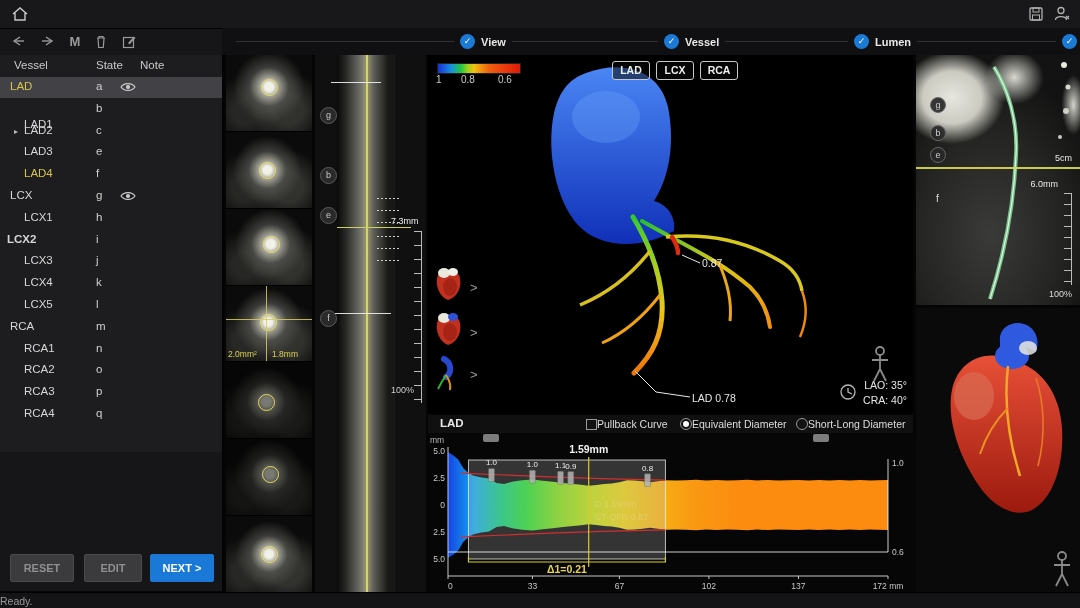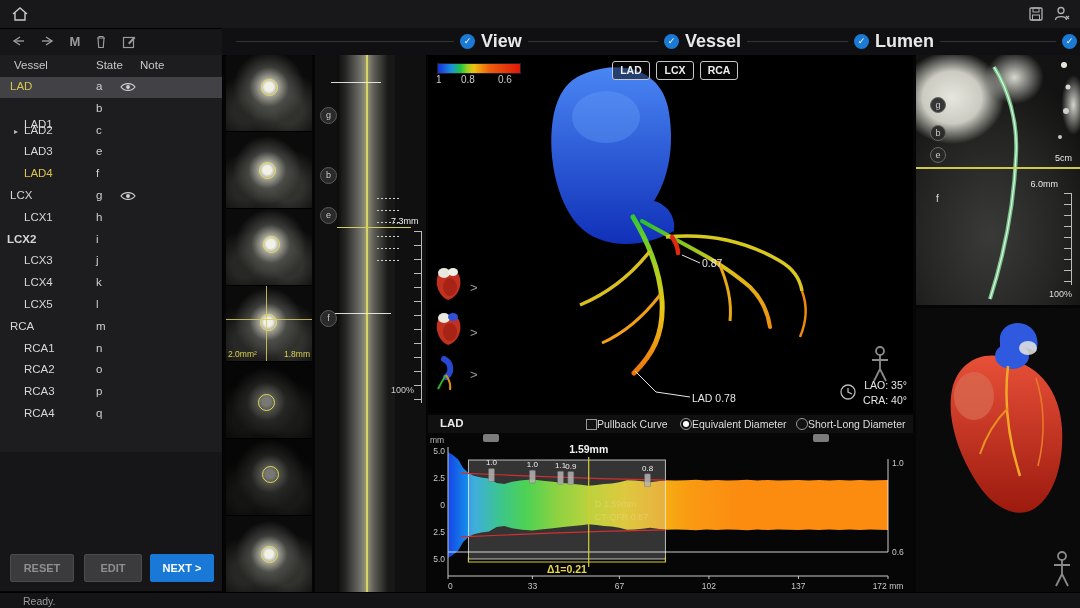--- a/index.html
+++ b/index.html
@@ -32,28 +32,28 @@
   #an-vlabel{position:absolute;left:10px;top:26px;font-size:11px;color:#c9b84c;}
   #an-vvalue{position:absolute;left:10px;top:38px;font-size:22px;font-weight:bold;color:#e3cf4e;}
   .an-row{position:absolute;left:10px;width:190px;font-size:11px;color:#d8d8d8;}
   .an-row .lab{display:inline-block;width:108px;}
   
   .act-btn{top:525px;height:26px;font-size:11px;font-weight:bold;text-align:center;line-height:26px;
            border:1px solid #4a4a4a;background:#3b3b3d;color:#8f8f8f;cursor:pointer;border-radius:2px;}
   #btn-next{background:#1a79d6;color:#fff;border-color:#1a79d6;}
   
   #statusbar{left:0;top:592px;width:1080px;height:16px;background:#141416;border-top:1px solid #000;
-             font-size:10.5px;color:#9a9a9a;line-height:16px;padding-left:23px;box-sizing:border-box;}
+             font-size:10.5px;color:#9a9a9a;line-height:16px;padding-left:0;box-sizing:border-box;}
   
   #stepper{left:222px;top:28px;width:858px;height:27px;background:#101012;border-bottom:1px solid #000;}
   #step-line{position:absolute;left:14px;right:18px;top:13px;height:1px;background:#333;}
   .step{position:absolute;top:5px;height:17px;display:flex;align-items:center;gap:6px;background:#101012;padding:0 6px;cursor:pointer;}
   .step .ck{width:15px;height:15px;border-radius:50%;background:#1a7ad4;color:#fff;font-size:9px;
             text-align:center;line-height:15px;flex:0 0 auto;}
-  .step .lb{font-size:18px;font-weight:bold;color:#e8e8e8;white-space:nowrap;}
+  .step .lb{font-size:11px;font-weight:bold;color:#e8e8e8;white-space:nowrap;}
   
   #thumb-col{left:226px;top:55px;width:86px;height:537px;background:#000;display:flex;flex-direction:column;gap:1px;}
   .thumb{position:relative;flex:1;background:#0b0b0b;cursor:pointer;overflow:hidden;}
   .thumb .blob{position:absolute;inset:0;}
   .thumb .ring{position:absolute;width:15px;height:15px;border:1.5px solid rgba(232,222,84,.95);border-radius:50%;}
   .thumb.dim .blob{filter:brightness(.5);}
   .thumb.sel{outline:1px solid #cfc040;outline-offset:-1px;}
   .thumb .cross-v{position:absolute;top:0;bottom:0;left:47%;width:1px;background:rgba(215,205,95,.85);}
   .thumb .cross-h{position:absolute;left:0;right:0;top:44%;height:1px;background:rgba(215,205,95,.85);}
   .thumb .m-lab{position:absolute;bottom:2px;font-size:8.5px;color:#d8d050;}
@@ -280,21 +280,21 @@
       <div class="thumb">
         <div class="blob" style="background: radial-gradient(circle at 52% 46%, rgba(252, 252, 242, 0.95) 0px, rgba(252, 252, 242, 0.95) 7%, rgba(185, 185, 172, 0.85) 15%, rgba(92, 92, 88, 0.6) 32%, rgba(18, 18, 18, 0) 58%), radial-gradient(circle at 72% 72%, rgba(120, 120, 112, 0.35) 0px, rgba(120, 120, 112, 0.35) 18%, transparent 45%), radial-gradient(circle at 22% 74%, rgba(104, 104, 96, 0.3) 0px, rgba(104, 104, 96, 0.3) 14%, transparent 40%), rgb(11, 11, 11);"></div>
         <div class="ring" style="left: calc(52% - 8px); top: calc(46% - 8px);"></div>
       </div>
       <div class="thumb sel">
         <div class="blob" style="background: radial-gradient(circle at 49% 48%, rgba(252, 252, 242, 0.95) 0px, rgba(252, 252, 242, 0.95) 7%, rgba(185, 185, 172, 0.85) 15%, rgba(92, 92, 88, 0.6) 32%, rgba(18, 18, 18, 0) 58%), radial-gradient(circle at 72% 72%, rgba(120, 120, 112, 0.35) 0px, rgba(120, 120, 112, 0.35) 18%, transparent 45%), radial-gradient(circle at 22% 74%, rgba(104, 104, 96, 0.3) 0px, rgba(104, 104, 96, 0.3) 14%, transparent 40%), rgb(11, 11, 11);"></div>
         <div class="ring" style="left: calc(49% - 8px); top: calc(48% - 8px);"></div>
         <div class="cross-v"></div>
         <div class="cross-h"></div>
         <span class="m-lab" style="left: 2px;">2.0mm²</span>
-        <span class="m-lab" style="right: 2px; margin-top: 16px;">1.8mm</span>
+        <span class="m-lab" style="right: 14px; margin-top: 16px;">1.8mm</span>
       </div>
       <div class="thumb dim">
         <div class="blob" style="background: radial-gradient(circle at 47% 52%, rgba(252, 252, 242, 0.95) 0px, rgba(252, 252, 242, 0.95) 7%, rgba(185, 185, 172, 0.85) 15%, rgba(92, 92, 88, 0.6) 32%, rgba(18, 18, 18, 0) 58%), radial-gradient(circle at 72% 72%, rgba(120, 120, 112, 0.35) 0px, rgba(120, 120, 112, 0.35) 18%, transparent 45%), radial-gradient(circle at 22% 74%, rgba(104, 104, 96, 0.3) 0px, rgba(104, 104, 96, 0.3) 14%, transparent 40%), rgb(11, 11, 11);"></div>
         <div class="ring" style="left: calc(47% - 8px); top: calc(52% - 8px);"></div>
       </div>
       <div class="thumb dim">
         <div class="blob" style="background: radial-gradient(circle at 51% 46%, rgba(252, 252, 242, 0.95) 0px, rgba(252, 252, 242, 0.95) 7%, rgba(185, 185, 172, 0.85) 15%, rgba(92, 92, 88, 0.6) 32%, rgba(18, 18, 18, 0) 58%), radial-gradient(circle at 72% 72%, rgba(120, 120, 112, 0.35) 0px, rgba(120, 120, 112, 0.35) 18%, transparent 45%), radial-gradient(circle at 22% 74%, rgba(104, 104, 96, 0.3) 0px, rgba(104, 104, 96, 0.3) 14%, transparent 40%), rgb(11, 11, 11);"></div>
         <div class="ring" style="left: calc(51% - 8px); top: calc(46% - 8px);"></div>
       </div>
       <div class="thumb">

